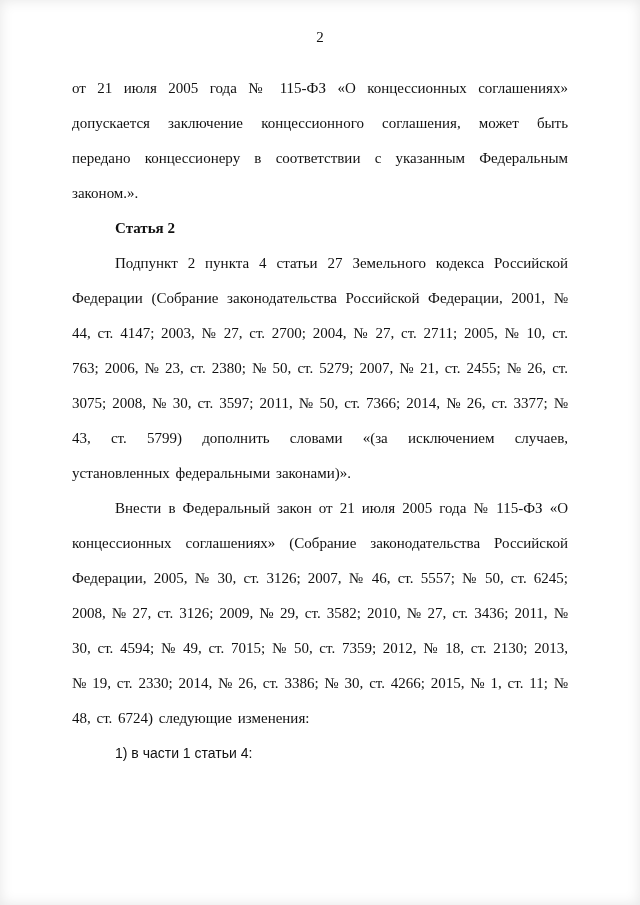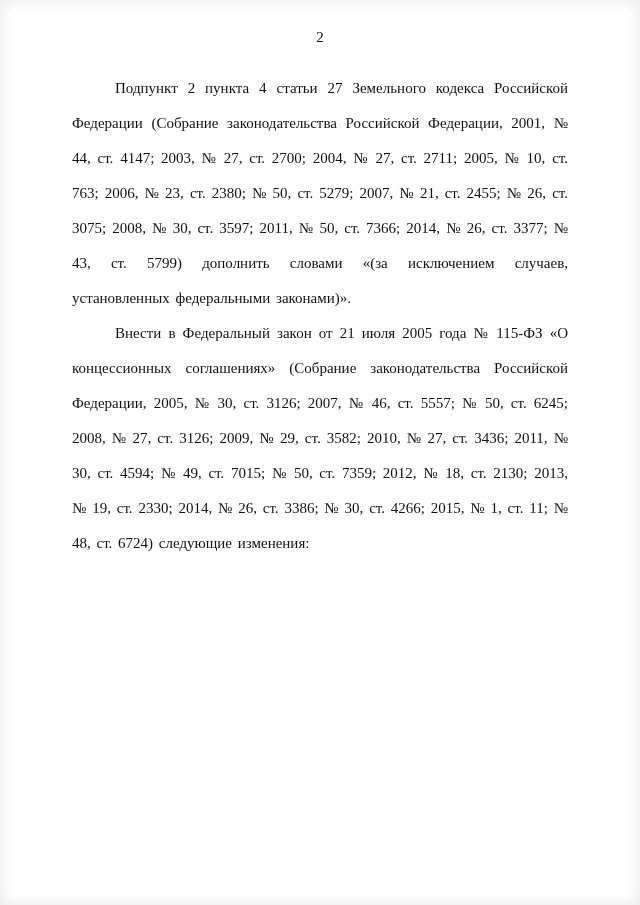--- a/index.html
+++ b/index.html
@@ -51,20 +51,23 @@
     text-align: left;
     word-spacing: normal;
   }
 </style>
 </head>
 <body>
 
 <div class="page">
   <div class="page-number">2</div>
 
+  <p class="para noindent">от 21 июля 2005 года № 115-ФЗ «О концессионных соглашениях» допускается заключение концессионного соглашения, может быть передано концессионеру в соответствии с указанным Федеральным законом.».</p>
 
+  <p class="heading">Статья 2</p>
 
   <p class="para">Подпункт 2 пункта 4 статьи 27 Земельного кодекса Российской Федерации (Собрание законодательства Российской Федерации, 2001, № 44, ст. 4147; 2003, № 27, ст. 2700; 2004, № 27, ст. 2711; 2005, № 10, ст. 763; 2006, № 23, ст. 2380; № 50, ст. 5279; 2007, № 21, ст. 2455; № 26, ст. 3075; 2008, № 30, ст. 3597; 2011, № 50, ст. 7366; 2014, № 26, ст. 3377; № 43, ст. 5799) дополнить словами «(за исключением случаев, установленных федеральными законами)».</p>
 
 
   <p class="para">Внести в Федеральный закон от 21 июля 2005 года № 115-ФЗ «О концессионных соглашениях» (Собрание законодательства Российской Федерации, 2005, № 30, ст. 3126; 2007, № 46, ст. 5557; № 50, ст. 6245; 2008, № 27, ст. 3126; 2009, № 29, ст. 3582; 2010, № 27, ст. 3436; 2011, № 30, ст. 4594; № 49, ст. 7015; № 50, ст. 7359; 2012, № 18, ст. 2130; 2013, № 19, ст. 2330; 2014, № 26, ст. 3386; № 30, ст. 4266; 2015, № 1, ст. 11; № 48, ст. 6724) следующие изменения:</p>
 
+  <p class="para sans">1) в части 1 статьи 4:</p>
 </div>
 
 </body></html>

